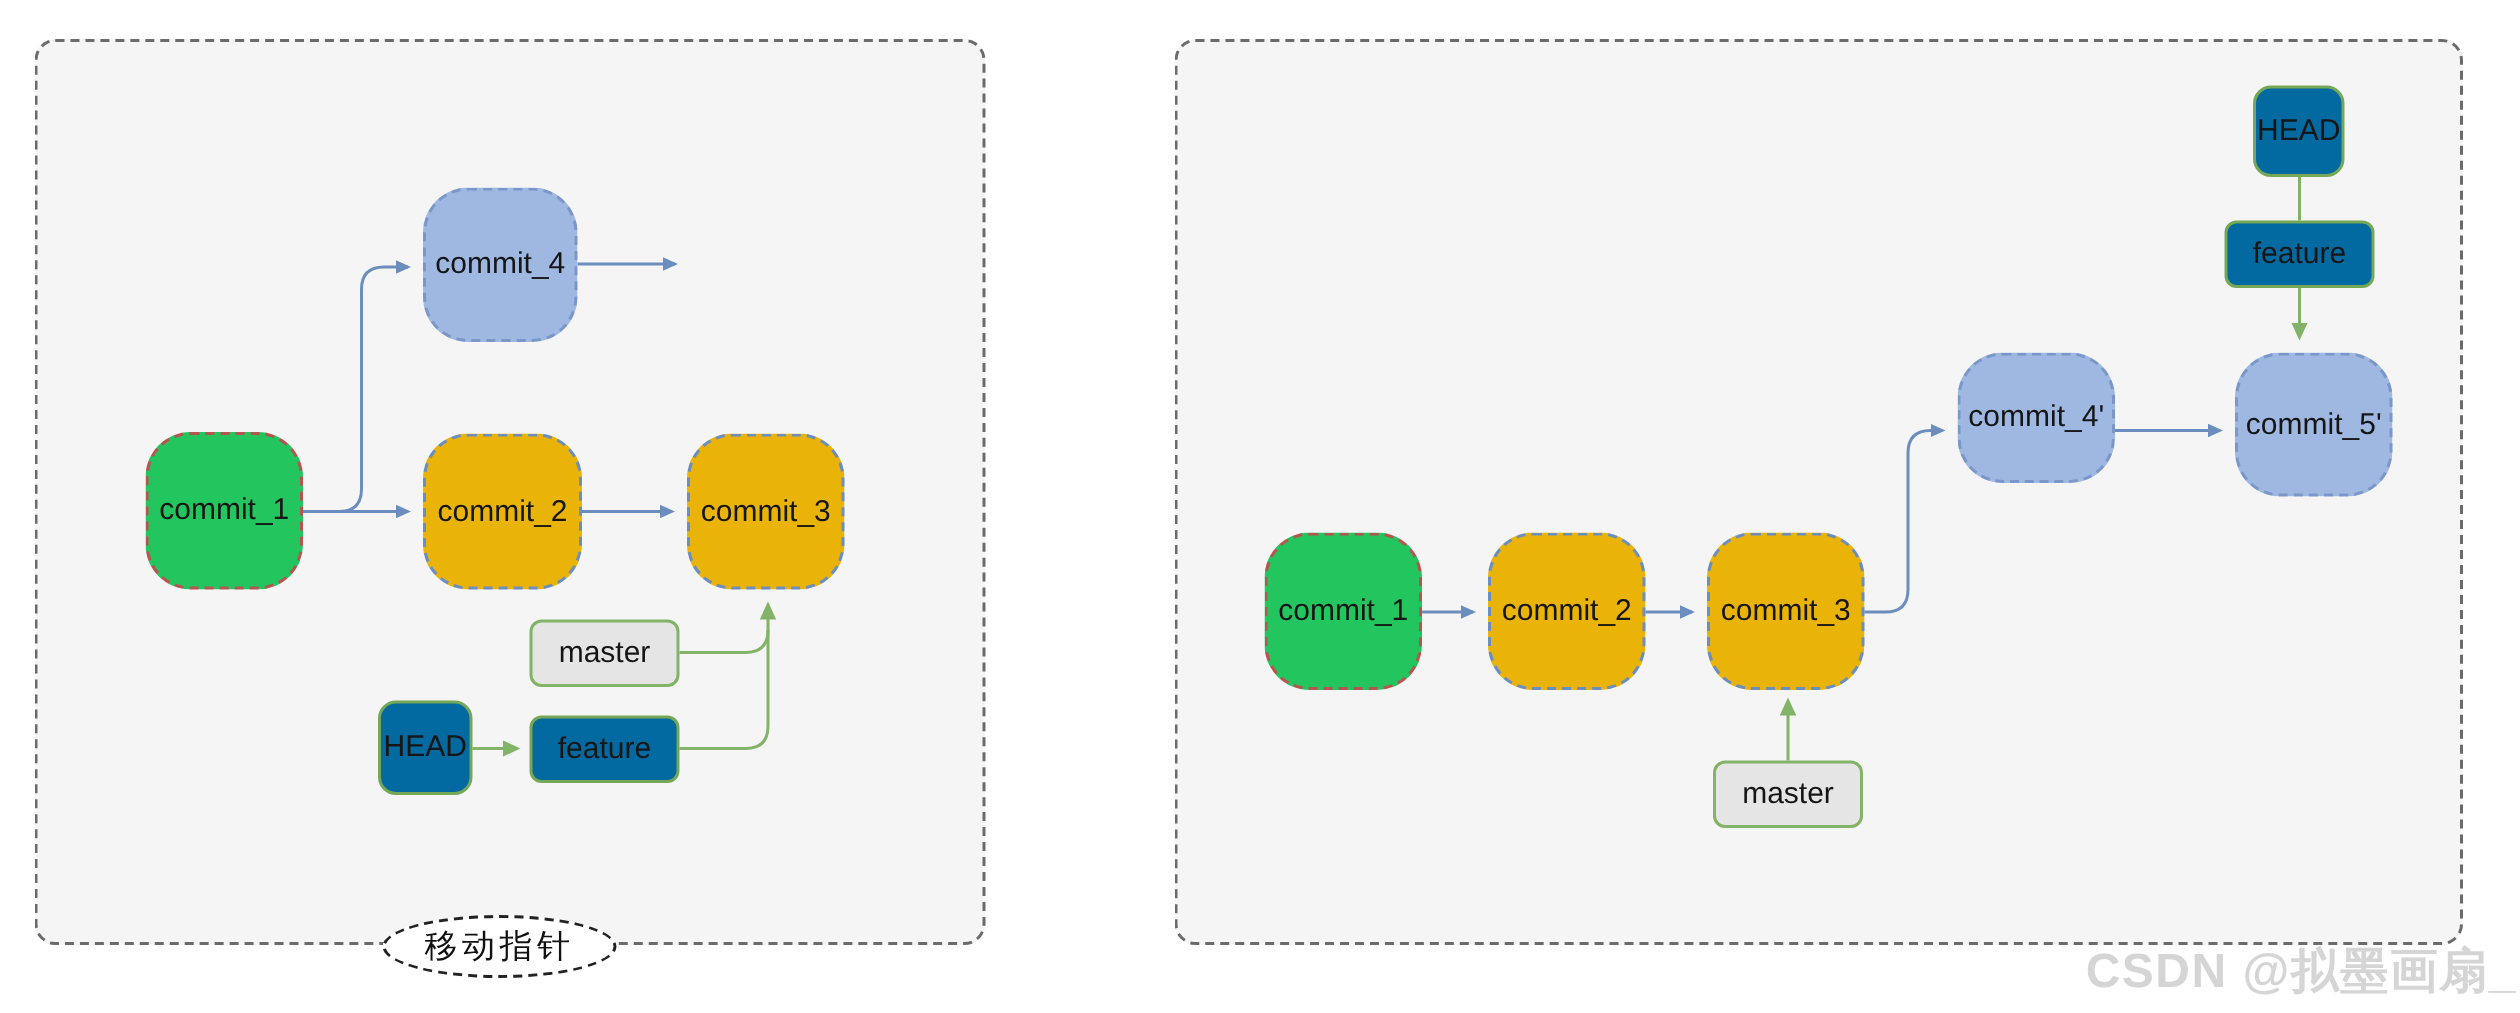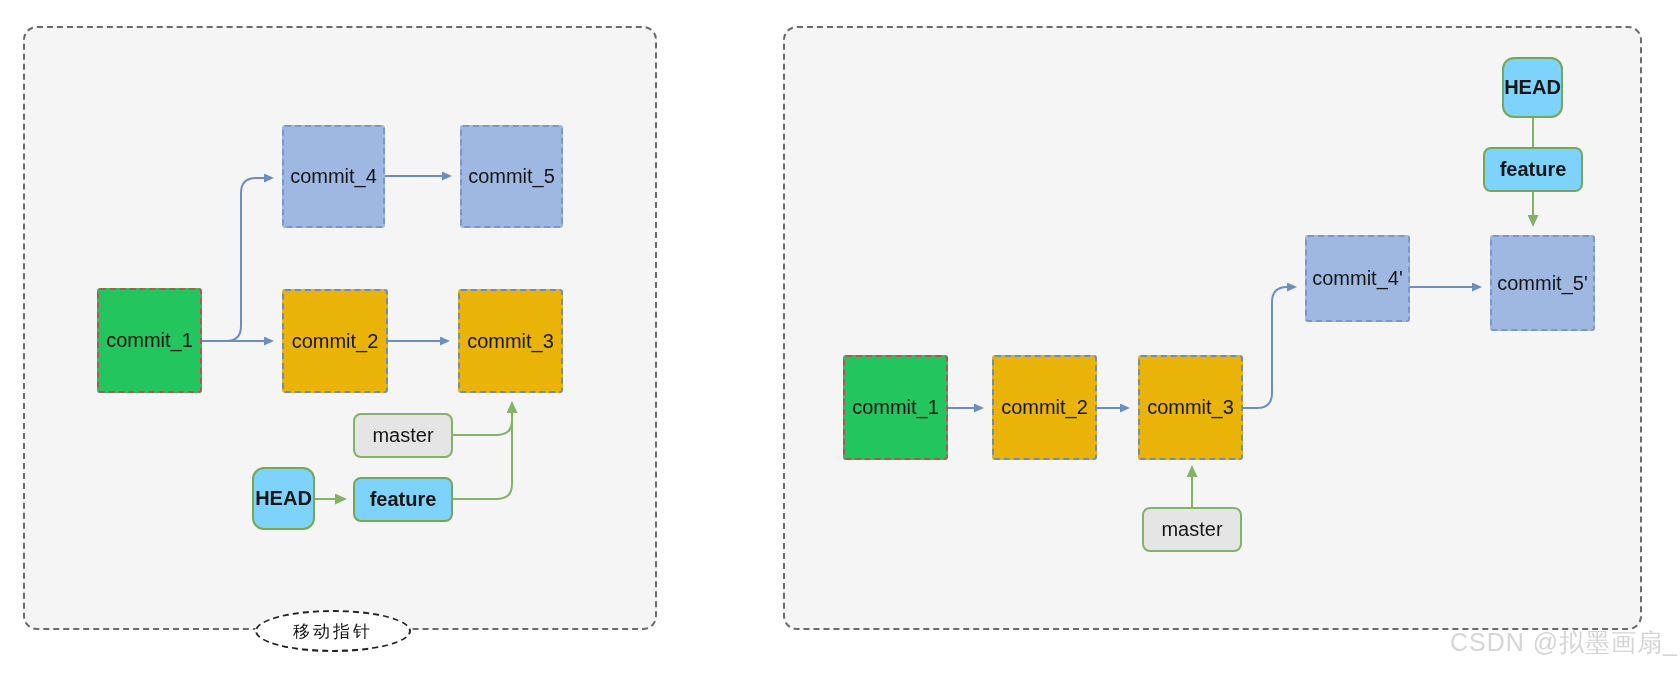--- a/index.html
+++ b/index.html
@@ -2,32 +2,32 @@
 <html><head>
 <meta charset="utf-8">
 <style>
   html,body{margin:0;padding:0;background:#ffffff;}
   #stage{position:relative;width:1680px;height:675px;background:#ffffff;overflow:hidden;
          font-family:"Liberation Sans","DejaVu Sans",sans-serif;}
   .panel{position:absolute;background:#f5f5f5;border:2px dashed #6b6b6b;border-radius:14px;}
   #arrow-layer{position:absolute;left:0;top:0;width:1680px;height:675px;pointer-events:none;}
   .node{position:absolute;display:flex;align-items:center;justify-content:center;
         font-size:20px;color:#161616;box-sizing:border-box;white-space:nowrap;}
-  .commit{border-radius:3px;border:2px dashed;}
+  .commit{border-radius:30px;border:2px dashed;}
   .pink{background:#22c55e;border-color:#b85450;}
   .lblue{background:#eab308;border-color:#6c8ebf;}
   .dblue{background:#9fb8e2;border-color:#7b97c9;}
   .ref{border-radius:8px;border:2px solid;}
   .lgreen{background:#e5e5e5;border-color:#82b366;}
-  .dgreen{background:#7dd3fc;border-color:#74a857;font-weight:bold;}
+  .dgreen{background:#0369a1;border-color:#74a857;}
   .caption{position:absolute;background:#ffffff;border:2px dashed #222222;border-radius:50%;
-           display:flex;align-items:center;justify-content:center;font-size:17px;color:#111;
+           display:flex;align-items:center;justify-content:center;font-size:22px;color:#111;
            letter-spacing:3px;font-family:"DejaVu Sans",sans-serif;}
-  #watermark{position:absolute;right:2px;top:626px;font-size:25px;color:#d5d5d5;
-             text-shadow:-1px -1px 0 rgba(255,255,255,.9);letter-spacing:1px;}
+  #watermark{position:absolute;right:2px;top:626px;font-size:32px;color:#d5d5d5;
+             text-shadow:-1px -1px 0 rgba(255,255,255,.9);letter-spacing:1px;font-weight:bold;}
 </style>
 </head>
 <body>
 
 <div id="stage">
 
   <div class="panel" style="left:23px;top:26px;width:630px;height:600px;"></div>
   <div class="panel" style="left:783px;top:26px;width:855px;height:600px;"></div>
 
   <svg id="arrow-layer" viewBox="0 0 1680 675" xmlns="http://www.w3.org/2000/svg">
@@ -56,21 +56,20 @@
 
     <path d="M1533,118 V147" stroke="#82b366" stroke-width="2" fill="none"></path>
     <path d="M1533,192 V224" stroke="#82b366" stroke-width="2" fill="none" marker-end="url(#ag)"></path>
     <path d="M1192,507 V468" stroke="#82b366" stroke-width="2" fill="none" marker-end="url(#ag)"></path>
   </svg>
 
   <div class="node commit pink" style="left:97px;top:288px;width:105px;height:105px;">commit_1</div>
   <div class="node commit lblue" style="left:282px;top:289px;width:106px;height:104px;">commit_2</div>
   <div class="node commit lblue" style="left:458px;top:289px;width:105px;height:104px;">commit_3</div>
   <div class="node commit dblue" style="left:282px;top:125px;width:103px;height:103px;">commit_4</div>
-  <div class="node commit dblue" style="left:460px;top:125px;width:103px;height:103px;">commit_5</div>
   <div class="node ref lgreen" style="left:353px;top:413px;width:100px;height:45px;">master</div>
   <div class="node ref dgreen" style="left:252px;top:467px;width:63px;height:63px;border-radius:12px;">HEAD</div>
   <div class="node ref dgreen" style="left:353px;top:477px;width:100px;height:45px;">feature</div>
 
   <div class="node commit pink" style="left:843px;top:355px;width:105px;height:105px;">commit_1</div>
   <div class="node commit lblue" style="left:992px;top:355px;width:105px;height:105px;">commit_2</div>
   <div class="node commit lblue" style="left:1138px;top:355px;width:105px;height:105px;">commit_3</div>
   <div class="node commit dblue" style="left:1305px;top:235px;width:105px;height:87px;">commit_4'</div>
   <div class="node commit dblue" style="left:1490px;top:235px;width:105px;height:96px;">commit_5'</div>
   <div class="node ref dgreen" style="left:1502px;top:57px;width:61px;height:61px;border-radius:12px;">HEAD</div>

